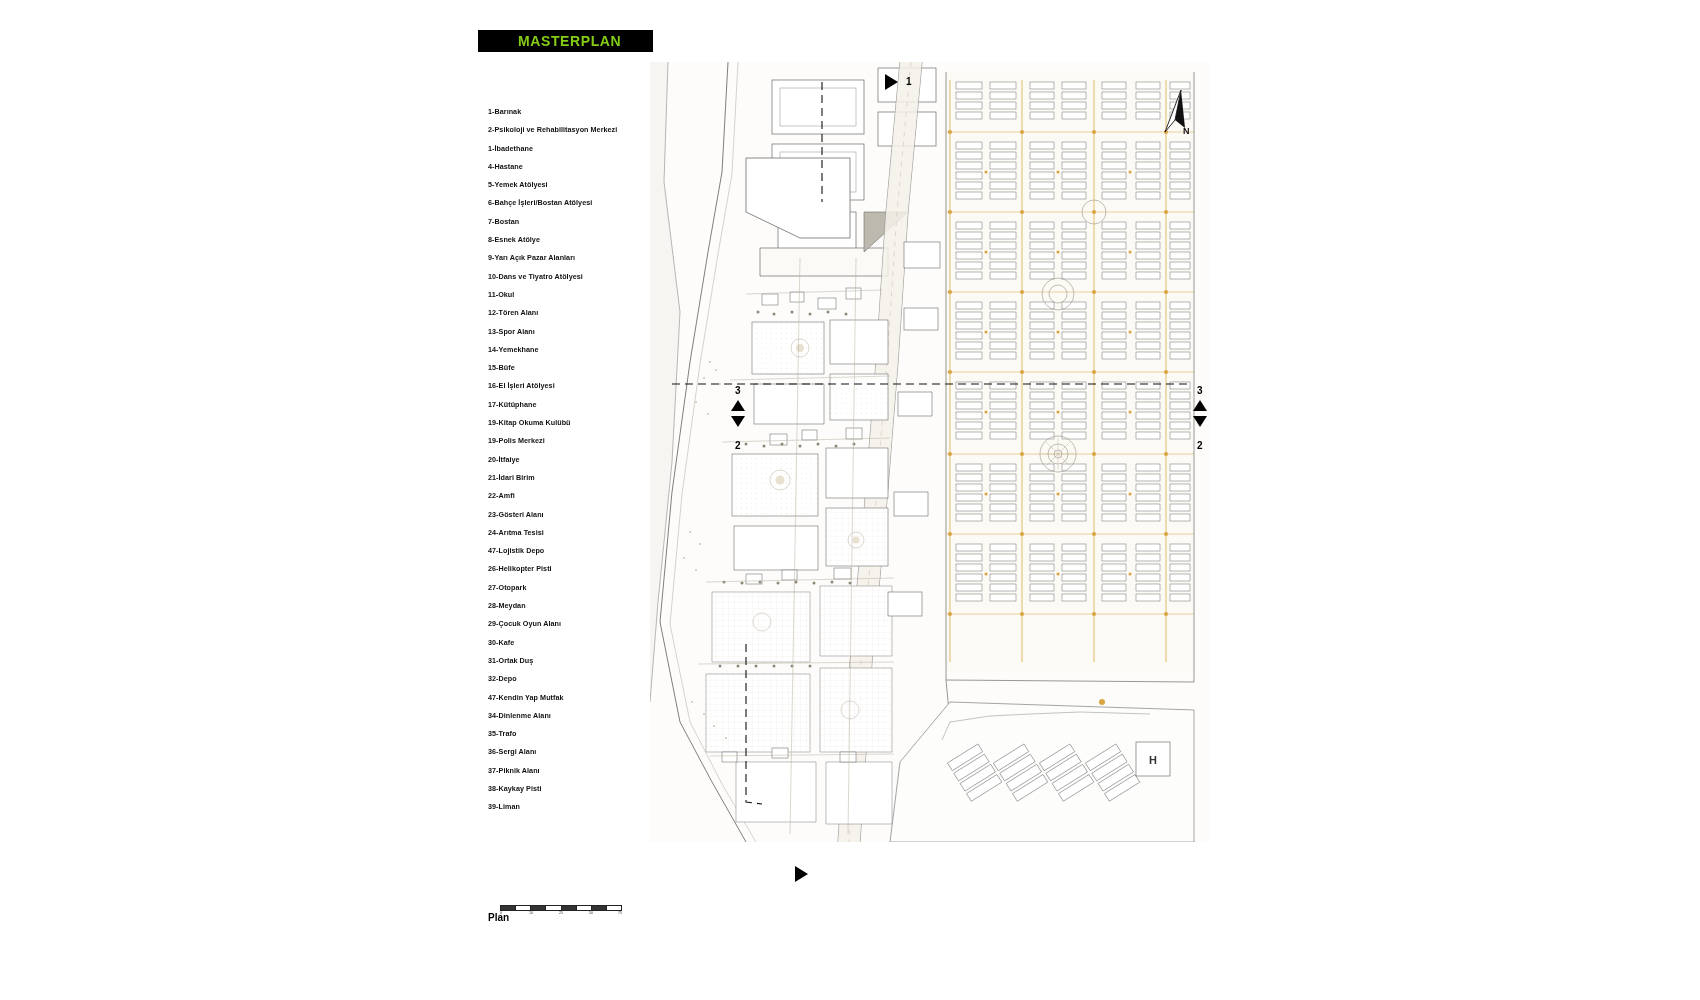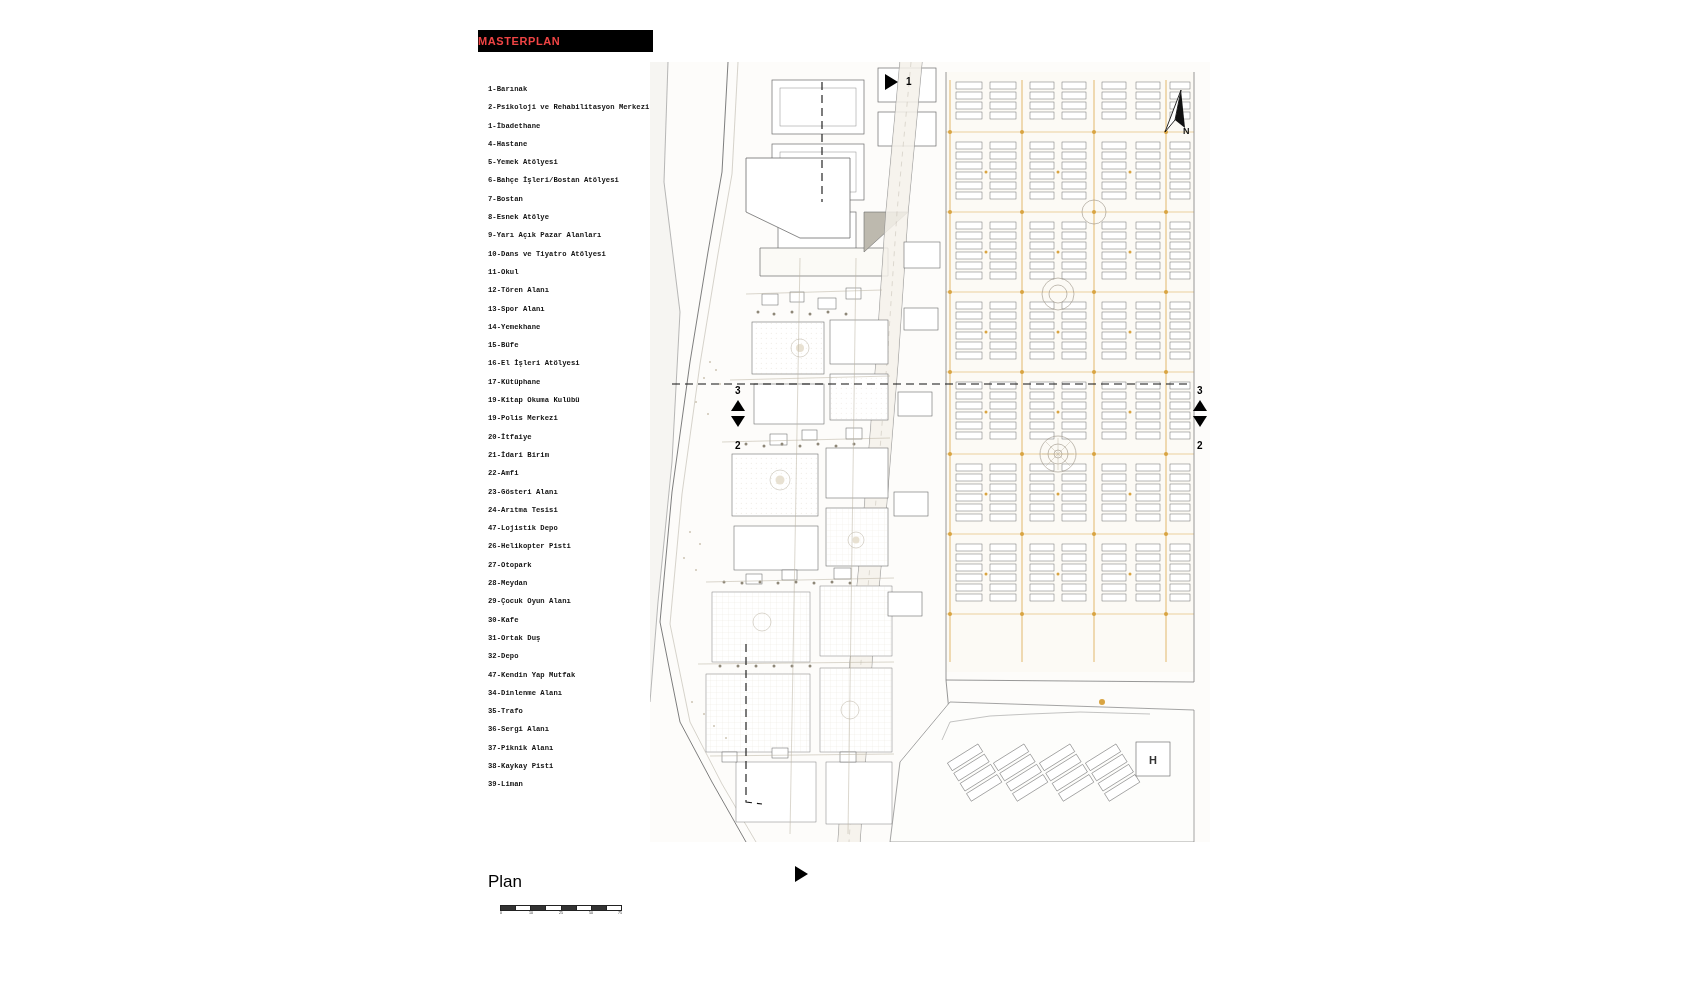--- a/index.html
+++ b/index.html
@@ -24,51 +24,51 @@
     position: absolute;
     left: 478px;
     top: 30px;
     width: 175px;
     height: 22px;
     background: #000000;
     display: flex;
     align-items: center;
   }
   #title-banner .title-text {
-    color: #ef4444;
-    font-size: 11px;
+    color: #84cc16;
+    font-size: 14px;
     font-weight: bold;
     letter-spacing: 0.6px;
+    margin-left: 40px;
     font-family: "Liberation Sans", sans-serif;
   }
 
   
   #legend {
     position: absolute;
     left: 488px;
-    top: 80px;
+    top: 103px;
     width: 180px;
-    font-family: Liberation Mono, monospace;
   }
   .legend-item {
     font-size: 7.2px;
     font-weight: bold;
     color: #111111;
     line-height: 18.3px;
     white-space: nowrap;
     letter-spacing: 0.05px;
   }
 
   
   #plan-label {
     position: absolute;
     left: 488px;
-    top: 872px;
-    font-size: 17px;
-    font-weight: normal;
+    top: 912px;
+    font-size: 10px;
+    font-weight: bold;
     color: #000000;
   }
   #scalebar-wrap {
     position: absolute;
     left: 500px;
     top: 905px;
     width: 125px;
   }
   #scalebar {
     position: relative;

